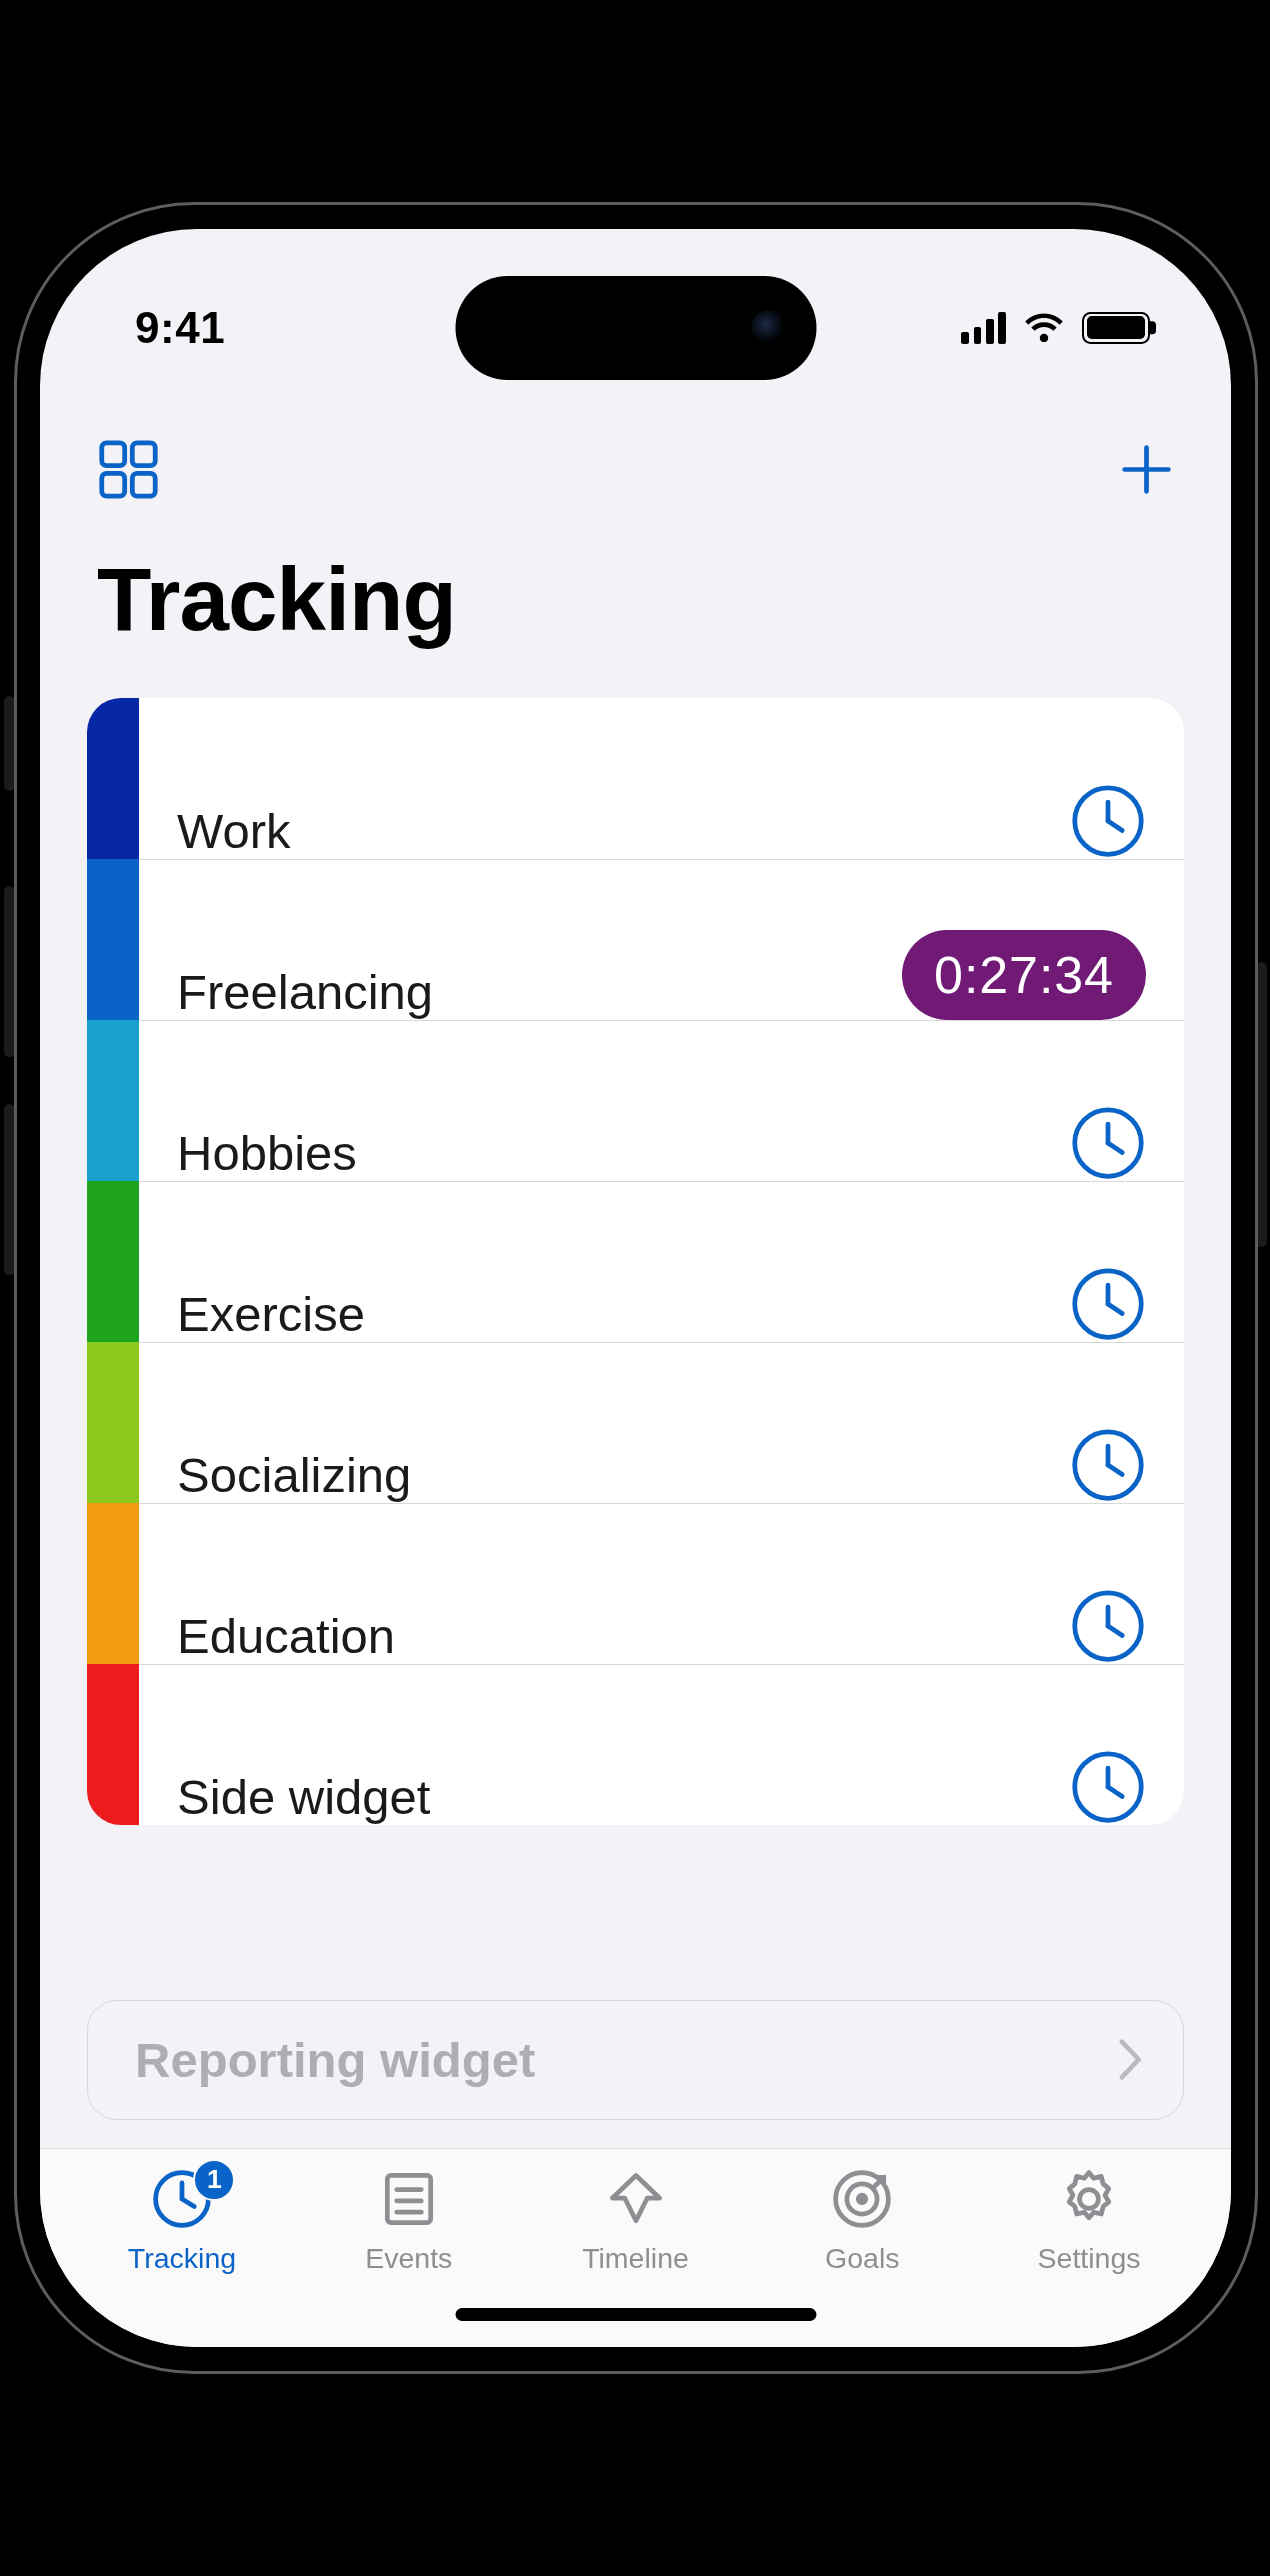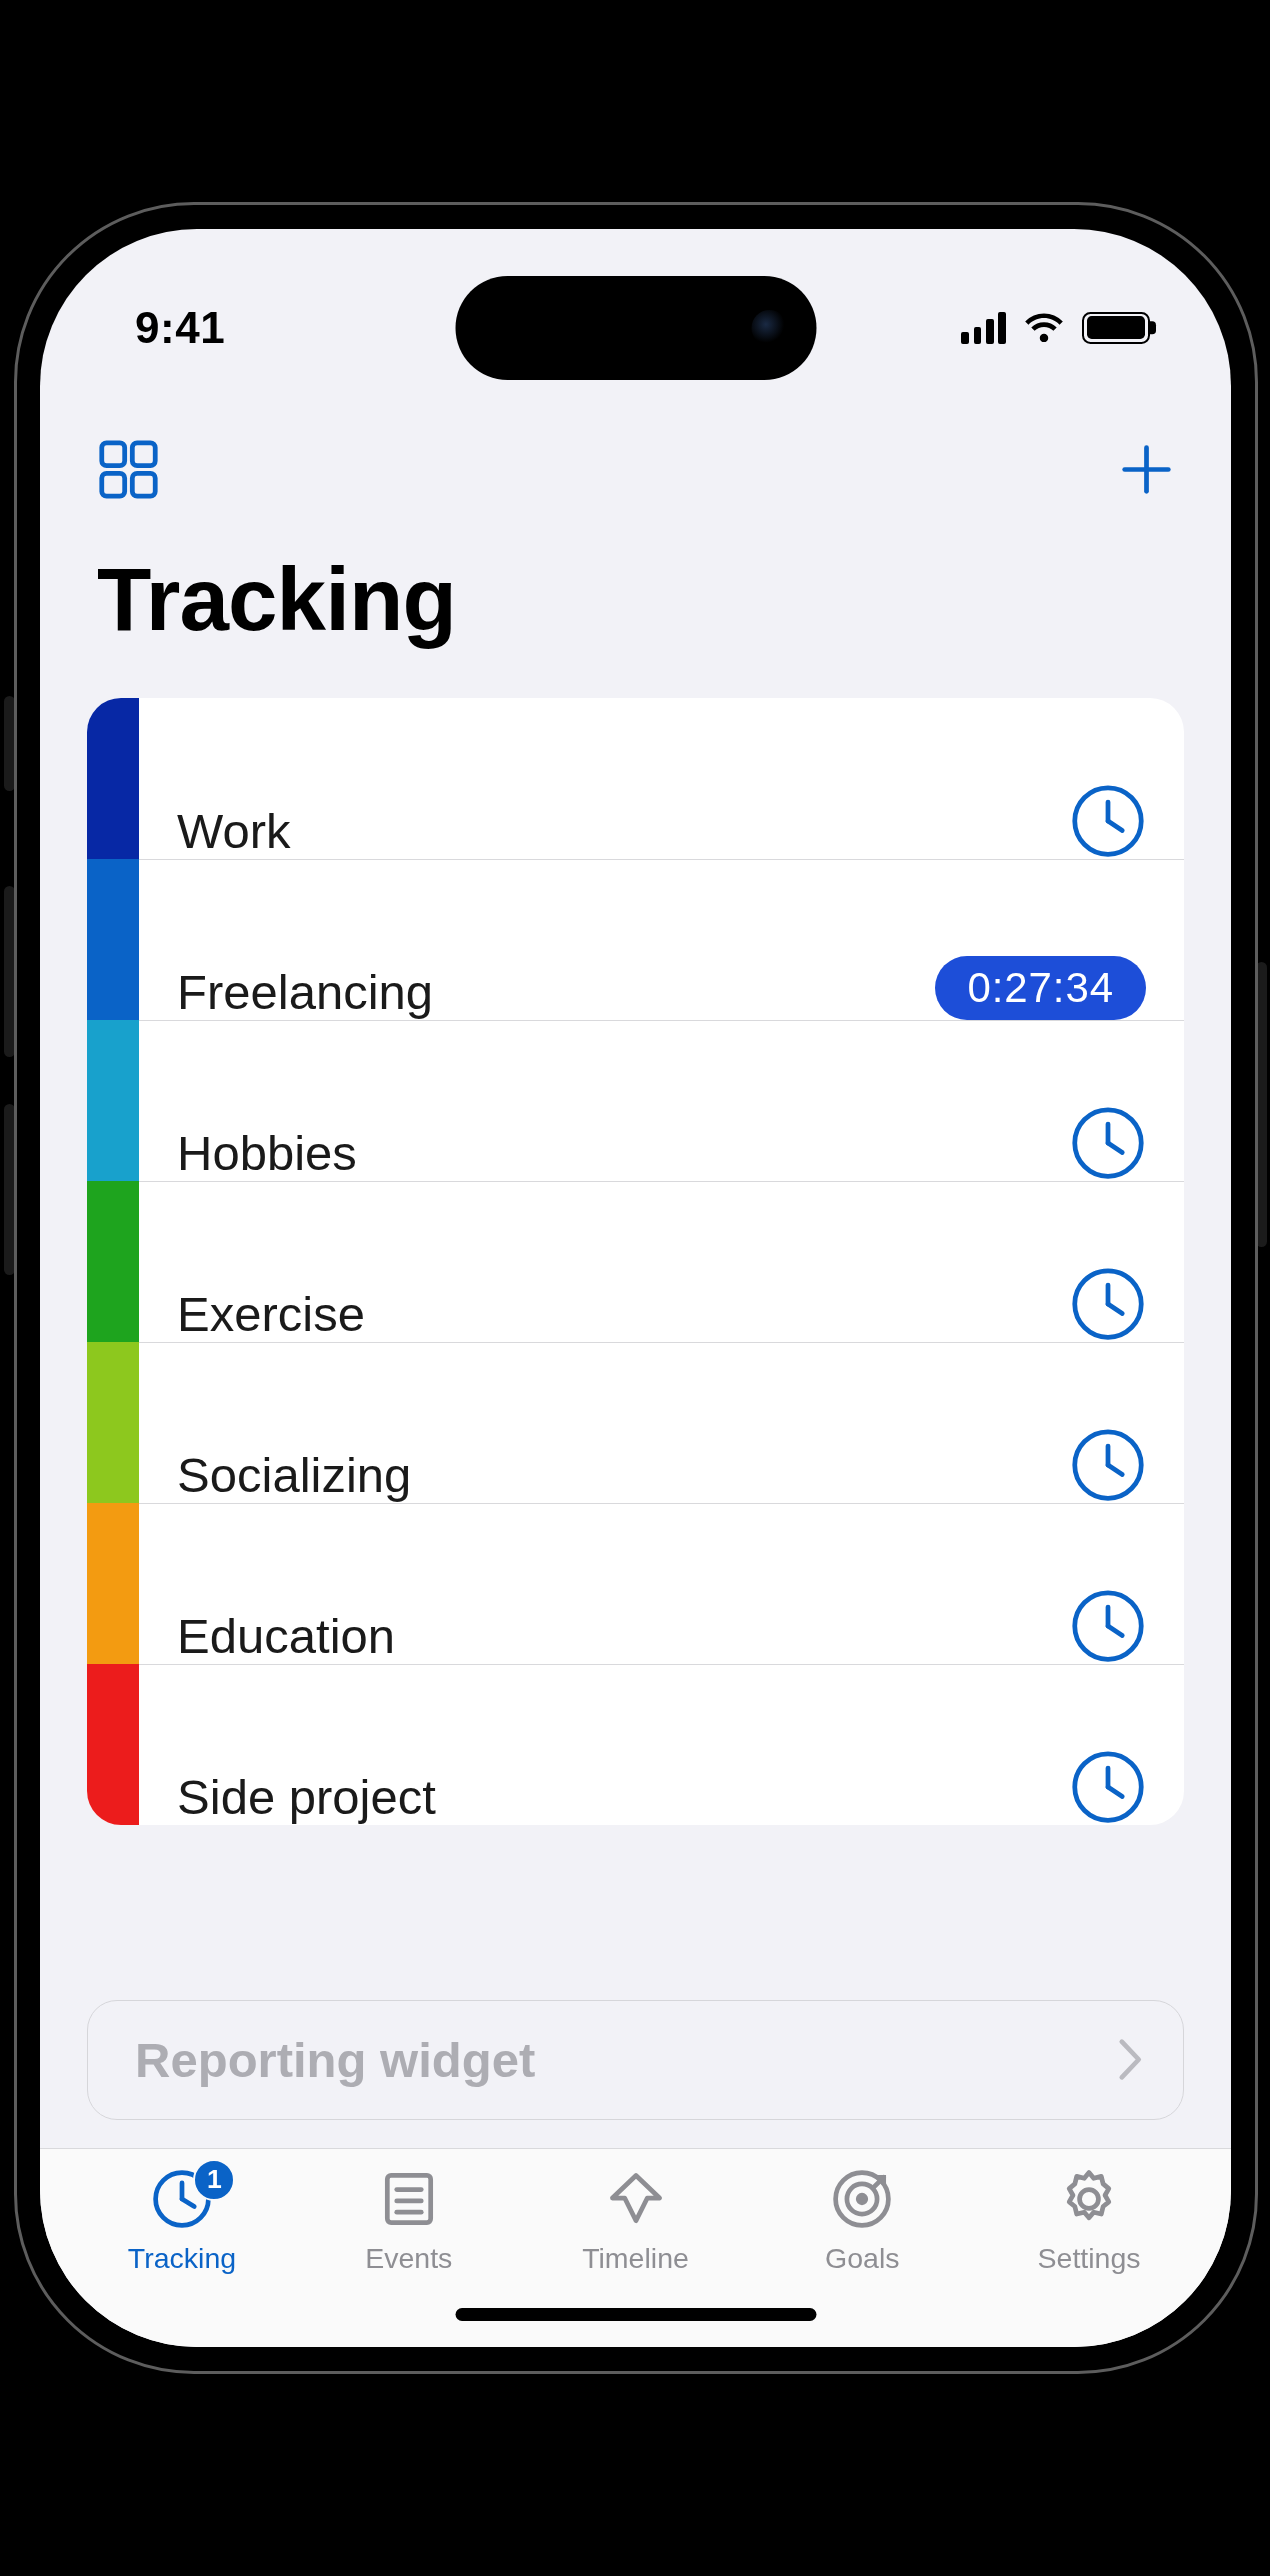--- a/index.html
+++ b/index.html
@@ -170,25 +170,25 @@
     padding-left: 38px;
   }
   .row-right {
     padding-right: 38px;
     display: flex;
     align-items: center;
   }
   .clock-btn svg { width: 76px; height: 76px; display:block; }
   .clock-btn { color:#0a63c7; }
   .timer-pill {
-    background:#1d4ed8;
+    background:#701a75;
     color:#fff;
-    font-size:42px;
+    font-size:52px;
     font-weight:500;
-    padding: 8px 32px;
+    padding: 15px 32px;
     border-radius: 57px;
     letter-spacing: 0.9px;
   }
 
   
   .report-widget {
     margin: auto 47px 28.5px 47px;
     height: 120px;
     border: 1.9px solid #d6d6da;
     border-radius: 30px;
@@ -375,21 +375,21 @@
 <svg viewBox="0 0 80 80" fill="none" stroke="currentColor" stroke-width="5" stroke-linecap="round">
   <circle cx="40" cy="40" r="35"></circle>
   <line x1="40" y1="40" x2="40" y2="20"></line>
   <line x1="40" y1="40" x2="55" y2="50"></line>
 </svg>
               </div>
             </div>
           </div>
           <div class="row">
             <div class="color-strip" style="background: rgb(236, 28, 28);"></div>
-            <div class="row-label">Side project</div>
+            <div class="row-label">Side widget</div>
             <div class="row-right">
               <div class="clock-btn">
 <svg viewBox="0 0 80 80" fill="none" stroke="currentColor" stroke-width="5" stroke-linecap="round">
   <circle cx="40" cy="40" r="35"></circle>
   <line x1="40" y1="40" x2="40" y2="20"></line>
   <line x1="40" y1="40" x2="55" y2="50"></line>
 </svg>
               </div>
             </div>
           </div>

